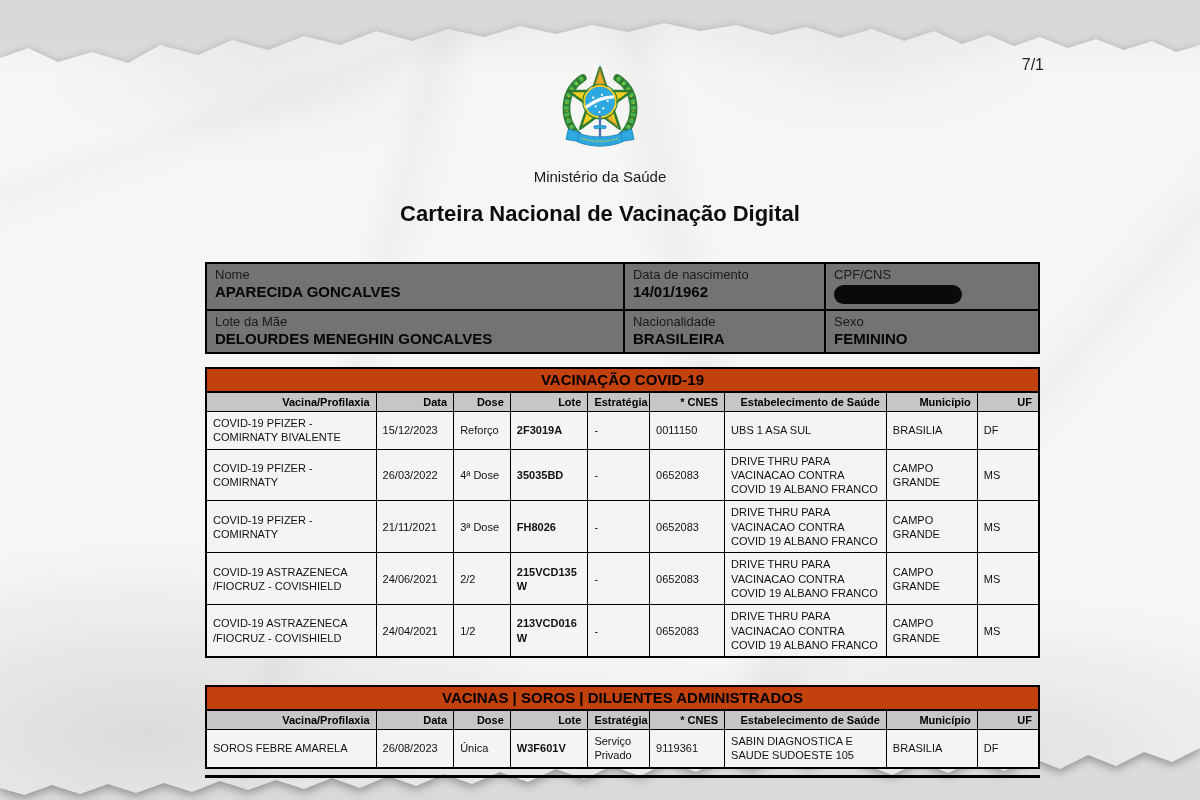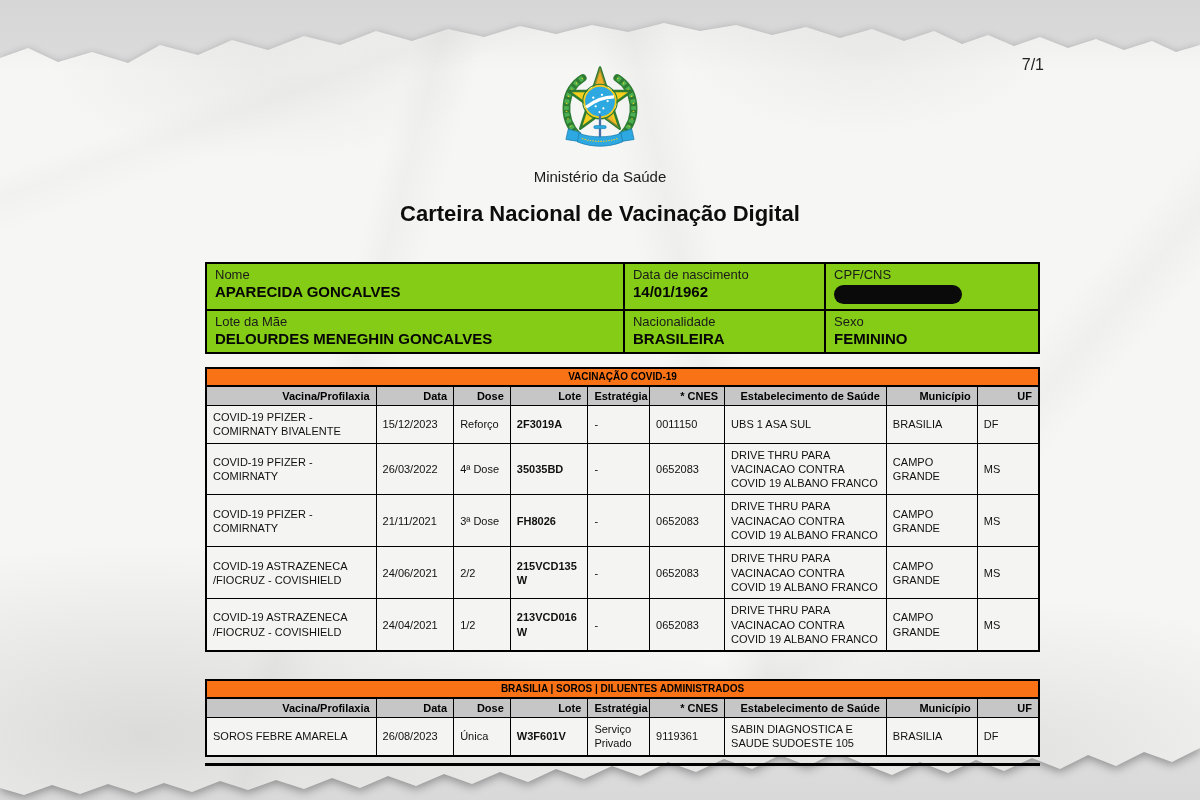--- a/index.html
+++ b/index.html
@@ -29,32 +29,32 @@
       linear-gradient(160deg, transparent 14%, rgba(0,0,0,.02) 16%, transparent 19%);
   }
   .content { position:absolute; inset:0; color:#111; }
   .page-num { position:absolute; top:56px; right:156px; font-size:16px; color:#222; }
   .emblem { position:absolute; top:52px; left:50%; transform:translateX(-50%); }
   .ministry { position:absolute; top:168px; width:100%; text-align:center; font-size:15px; color:#1c1c1c; }
   .doc-title { position:absolute; top:201px; width:100%; text-align:center; font-size:22px; font-weight:bold; color:#0d0d0d; }
   .main-col { position:absolute; left:205px; top:262px; width:835px; }
 
   
-  .info-box { display:grid; grid-template-columns:50.3% 24.2% 25.5%; border:2px solid #000; background:#84cc16; }
+  .info-box { display:grid; grid-template-columns:50.3% 24.2% 25.5%; border:2px solid #000; background:#737373; }
   .info-cell { border-right:2px solid #000; border-bottom:2px solid #000; padding:3px 8px 5px; min-height:41px; }
   .info-cell:nth-child(3n) { border-right:none; }
   .info-cell:nth-last-child(-n+3) { border-bottom:none; }
   .info-label { font-size:13px; color:#1a1a1a; }
   .info-value { font-size:15px; font-weight:bold; color:#050505; margin-top:1px; }
   .redact-bar { width:128px; height:19px; background:#0a0a0a; border-radius:10px; margin-top:3px; }
 
   
   .tbl-section { margin-top:13px; }
   .tbl-section.second { margin-top:27px; }
-  .tbl-title { border:2px solid #000; background:#f97316; text-align:center; font-weight:bold; font-size:10px; padding:2px 0 3px; color:#000; }
+  .tbl-title { border:2px solid #000; background:#c2410c; text-align:center; font-weight:bold; font-size:15px; padding:2px 0 3px; color:#000; }
   table.vtable { width:100%; border-collapse:collapse; border:2px solid #000; margin-top:-2px; table-layout:fixed; }
   table.vtable th { background:#c6c6c6; font-weight:bold; font-size:11px; text-align:right; padding:3px 6px; border:1.5px solid #000; color:#000; }
   table.vtable td { font-size:11px; padding:4px 6px; border:1.5px solid #000; background:#f4f4f3; vertical-align:middle; line-height:1.3; color:#111; word-wrap:break-word; }
   table.vtable td.lote { word-break:break-all;font-weight:bold; }
   .bottom-rule { height:3px; background:#000; margin-top:6px; }
 </style>
 </head>
 <body>
 
 <div class="paper-shadow">
@@ -215,21 +215,21 @@
                 <td>DRIVE THRU PARA VACINACAO CONTRA COVID 19 ALBANO FRANCO</td>
                 <td>CAMPO GRANDE</td>
                 <td>MS</td>
               </tr>
             </tbody>
           </table>
         </div>
     </div>
 
     <div class="tbl-section second">
-      <div class="tbl-title">BRASILIA | SOROS | DILUENTES ADMINISTRADOS</div>
+      <div class="tbl-title">VACINAS | SOROS | DILUENTES ADMINISTRADOS</div>
       <div>
           <table class="vtable">
             <colgroup>
               <col style="width: 20.4%;">
               <col style="width: 9.3%;">
               <col style="width: 6.8%;">
               <col style="width: 9.3%;">
               <col style="width: 7.4%;">
               <col style="width: 9%;">
               <col style="width: 19.4%;">

